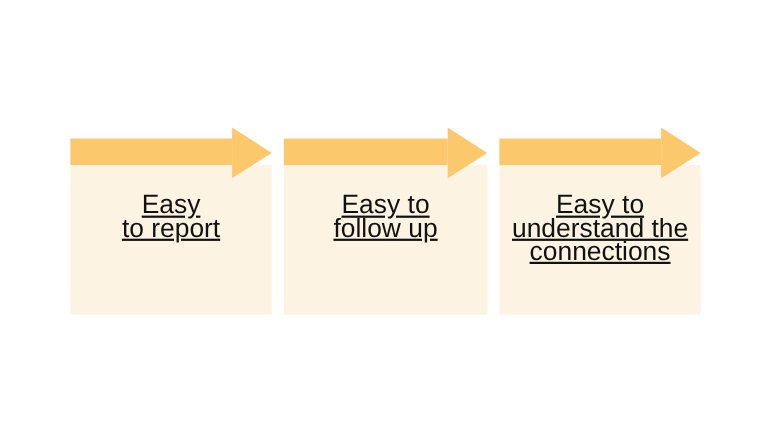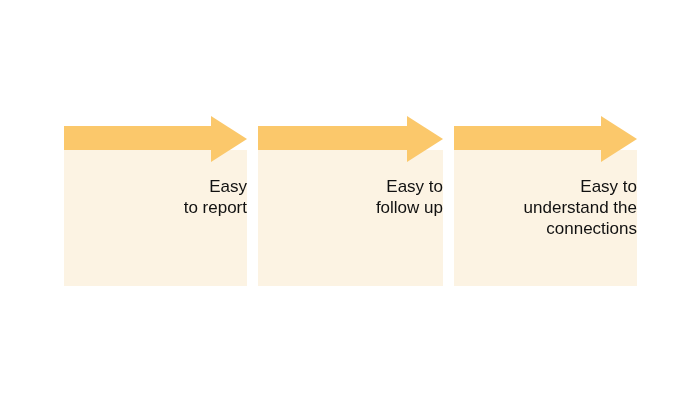--- a/index.html
+++ b/index.html
@@ -26,25 +26,26 @@
     height: 170px;
   }
   .box {
     position: absolute;
     top: 34px; left: 0; right: 0;
     height: 136px;
     background: var(--box-fill);
   }
   .label {
     padding-top: 26px;
-    font-size: 17px;
+    font-size: 24px;
     line-height: 21px;
-    text-align: right;
+    text-align: center;
     color: var(--text-color);
     white-space: pre-line;
+    text-decoration: underline;
   }
   .arrow {
     position: absolute;
     top: 0; left: 0; right: 0;
     height: 46px;
     pointer-events: none;
   }
   .arrow-shaft {
     position: absolute;
     top: 10px; left: 0;

